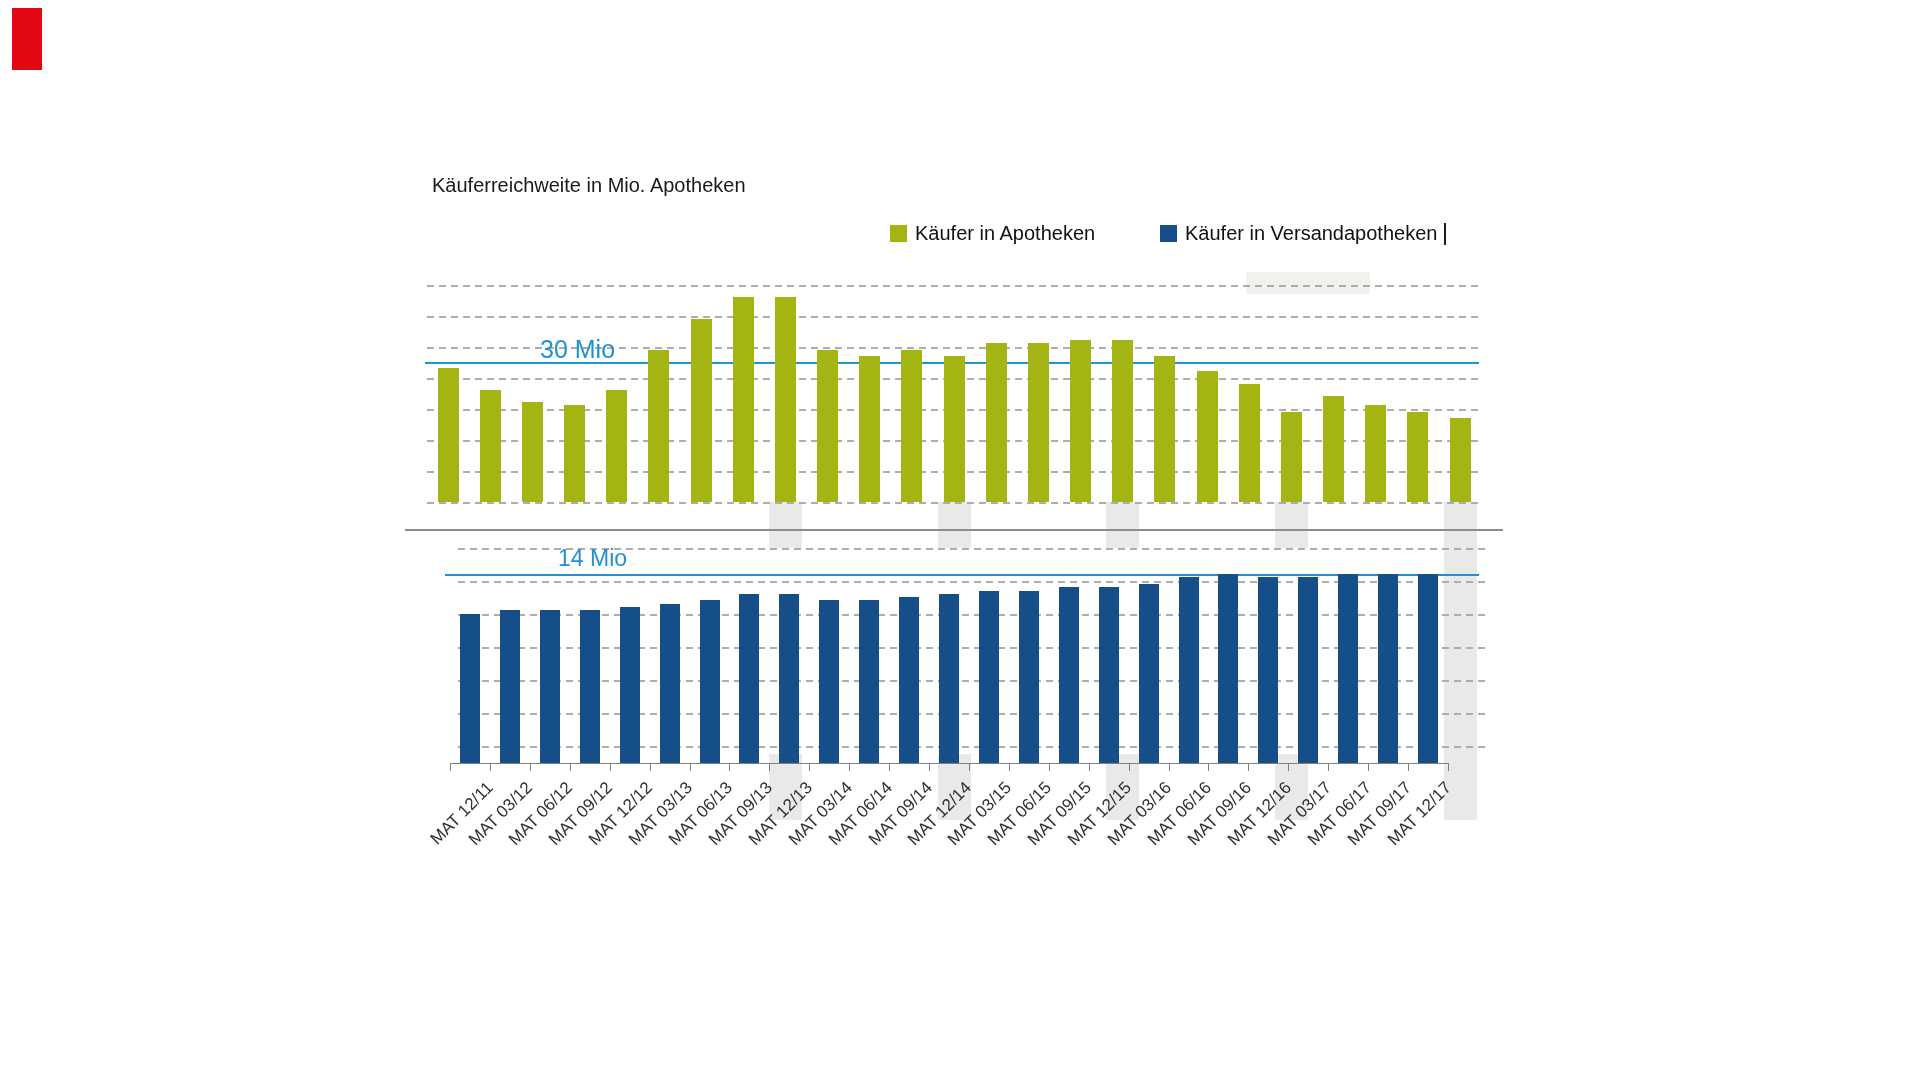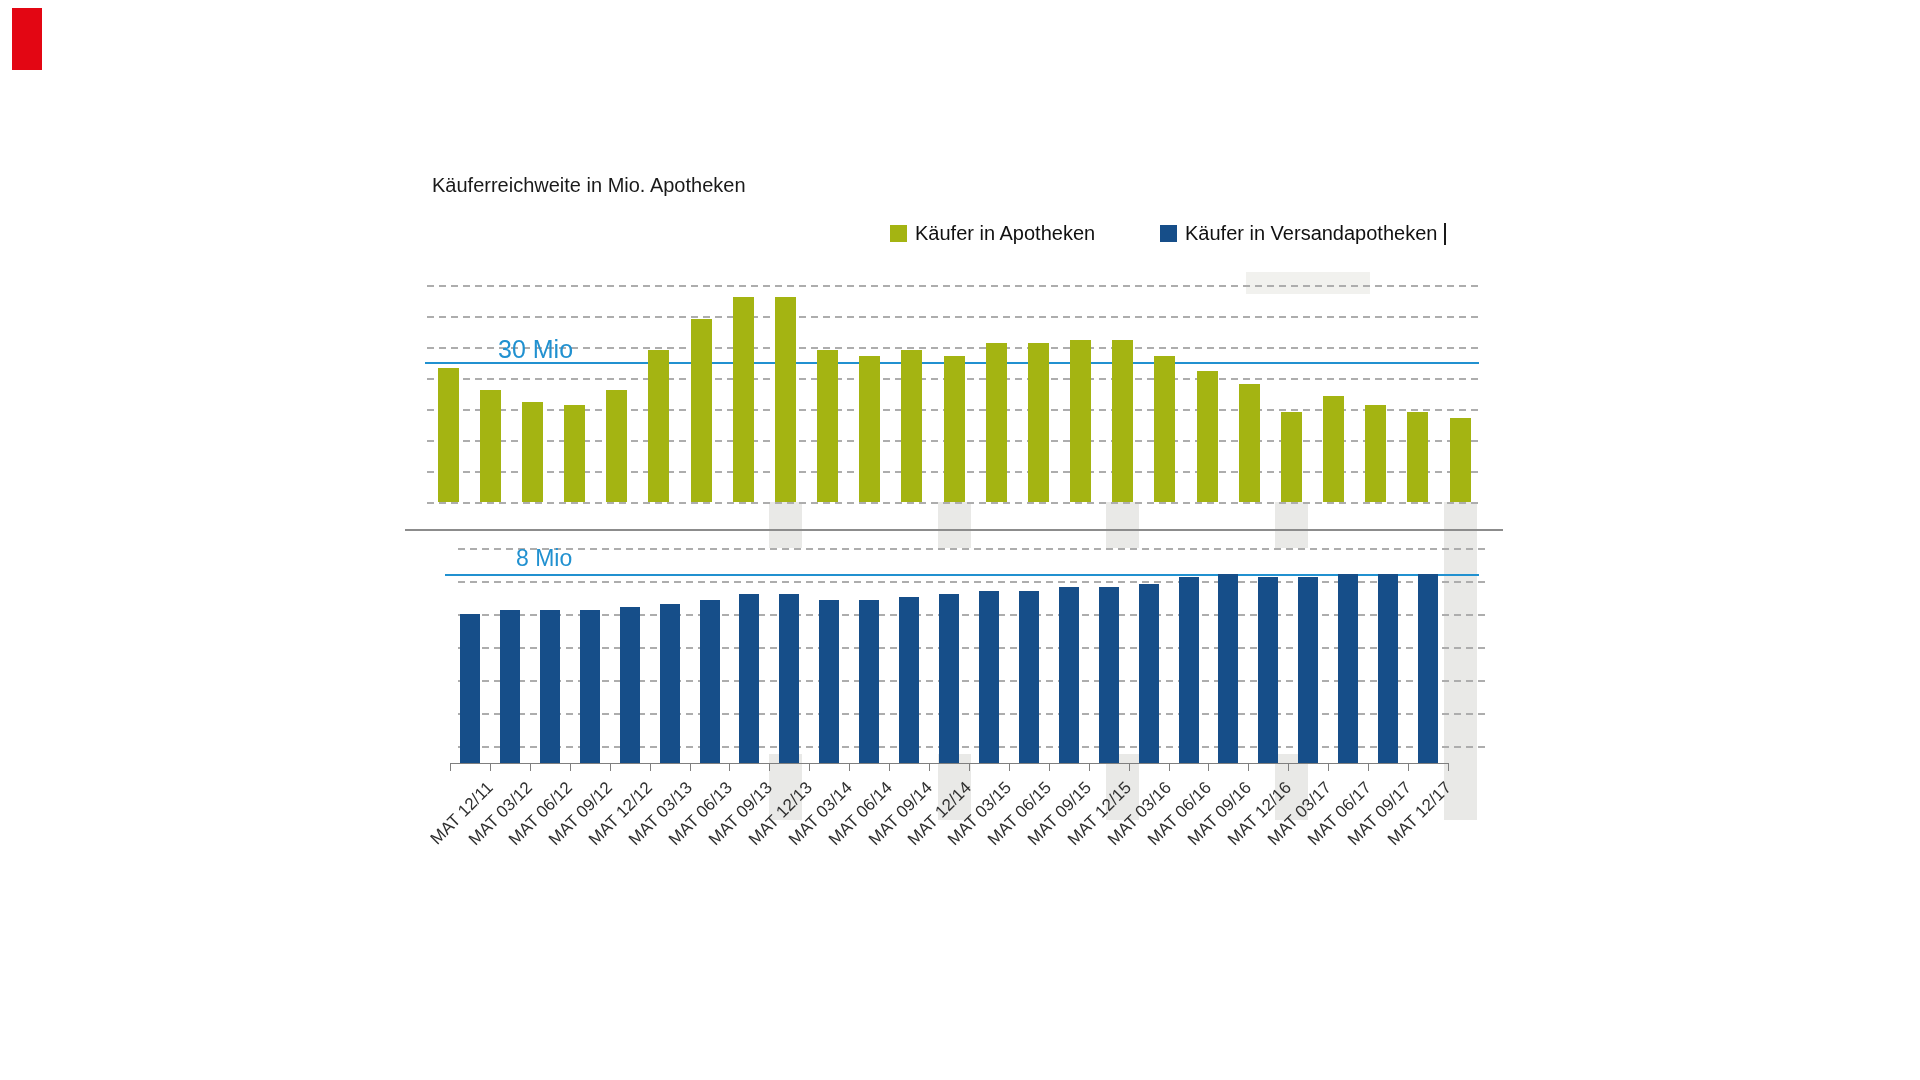--- a/index.html
+++ b/index.html
@@ -8,21 +8,21 @@
   .abs{position:absolute;}
   #red-block{left:12px;top:8px;width:30px;height:62px;background:#e30613;}
   #chart-title{left:432px;top:174px;font-size:20px;color:#1a1a1a;}
   .legend-group{top:222px;display:flex;align-items:center;font-size:20px;color:#111;}
   #legend-apo{left:890px;}
   #legend-versand{left:1160px;}
   .swatch{width:17px;height:17px;display:inline-block;margin-right:8px;}
   .text-cursor{display:inline-block;width:2px;height:22px;background:#1a1a1a;margin-left:7px;}
   .gridline{height:2px;background:repeating-linear-gradient(to right,#adadad 0 7px,transparent 7px 12px);}
   .refline{height:2px;}
-  .reflabel{color:#2a93d3;}
+  .reflabel{color:#2a93d3;margin-left:42px;}
   #ref-label-30{left:498px;top:335px;font-size:25px;}
   #ref-label-12{left:516px;top:545px;font-size:23px;}
   #separator{left:405px;top:529px;width:1098px;height:2px;background:#8c8c8c;}
   .bar{position:absolute;}
   .gray-band{position:absolute;background:#e9e9e7;}
   .artifact{position:absolute;background:#f1f1ee;}
   .axisline{position:absolute;background:#7f7f7f;}
   .tick{position:absolute;width:1px;background:#7f7f7f;}
   .x-label{position:absolute;font-size:17px;color:#303030;white-space:nowrap;
            transform:rotate(-45deg);transform-origin:100% 0;}
@@ -170,15 +170,15 @@
     <div class="x-label" style="right: 718.44px; top: 778px;">MAT 06/16</div>
     <div class="x-label" style="right: 678.52px; top: 778px;">MAT 09/16</div>
     <div class="x-label" style="right: 638.6px; top: 778px;">MAT 12/16</div>
     <div class="x-label" style="right: 598.68px; top: 778px;">MAT 03/17</div>
     <div class="x-label" style="right: 558.76px; top: 778px;">MAT 06/17</div>
     <div class="x-label" style="right: 518.84px; top: 778px;">MAT 09/17</div>
     <div class="x-label" style="right: 478.92px; top: 778px;">MAT 12/17</div>
   </div>
 
 <div id="ref-label-30" class="abs reflabel" style="color: rgb(33, 145, 208);">30 Mio</div>
-<div id="ref-label-12" class="abs reflabel" style="color: rgb(33, 145, 208);">8 Mio</div>
+<div id="ref-label-12" class="abs reflabel" style="color: rgb(33, 145, 208);">14 Mio</div>
 
 <div id="separator" class="abs"></div>
 
 </body></html>

